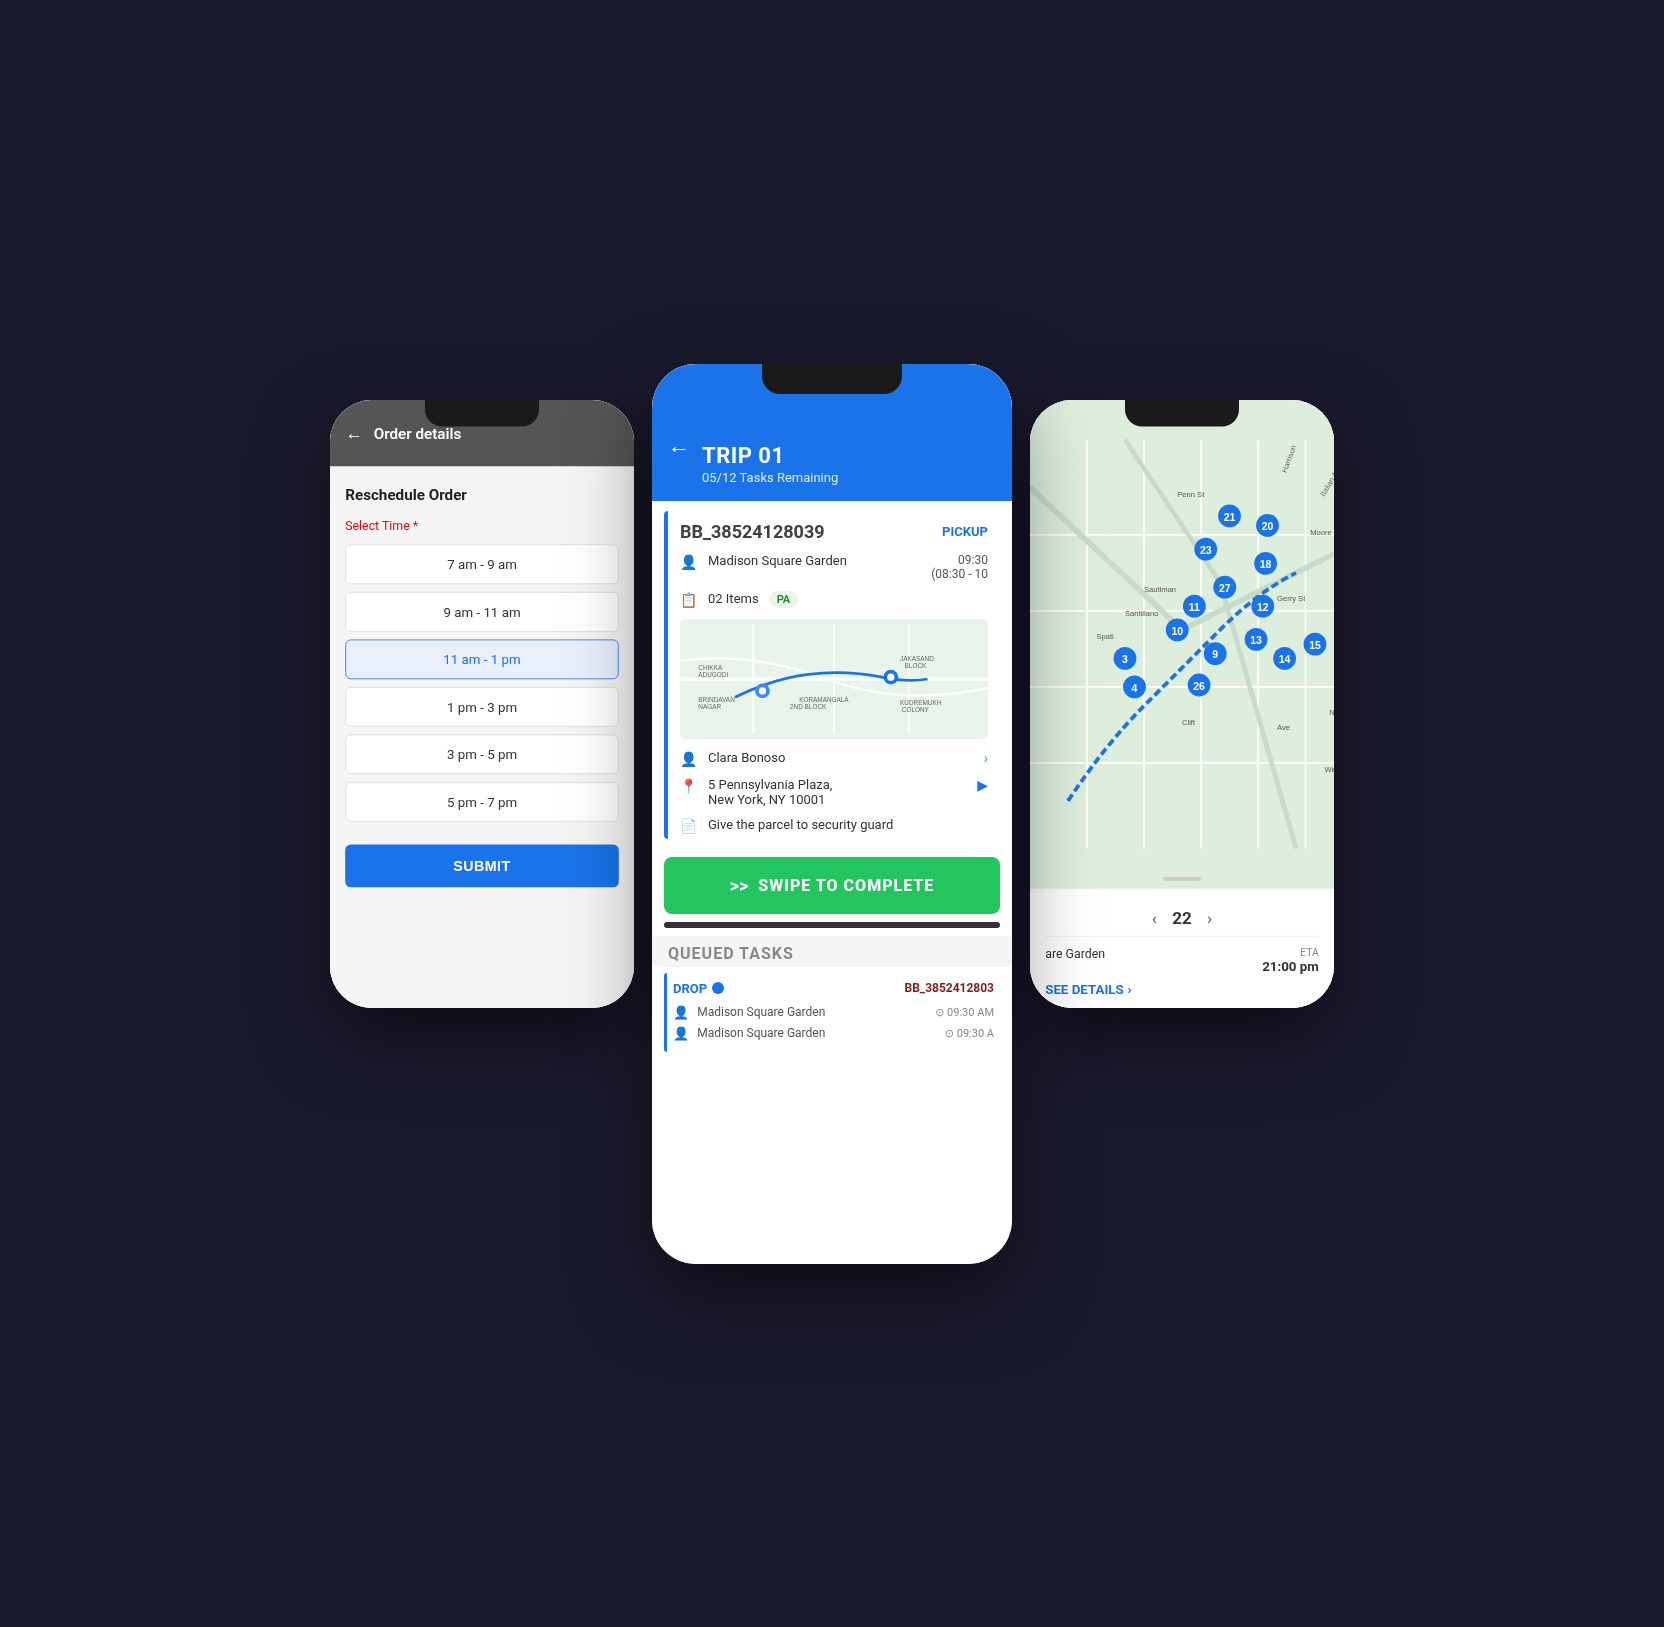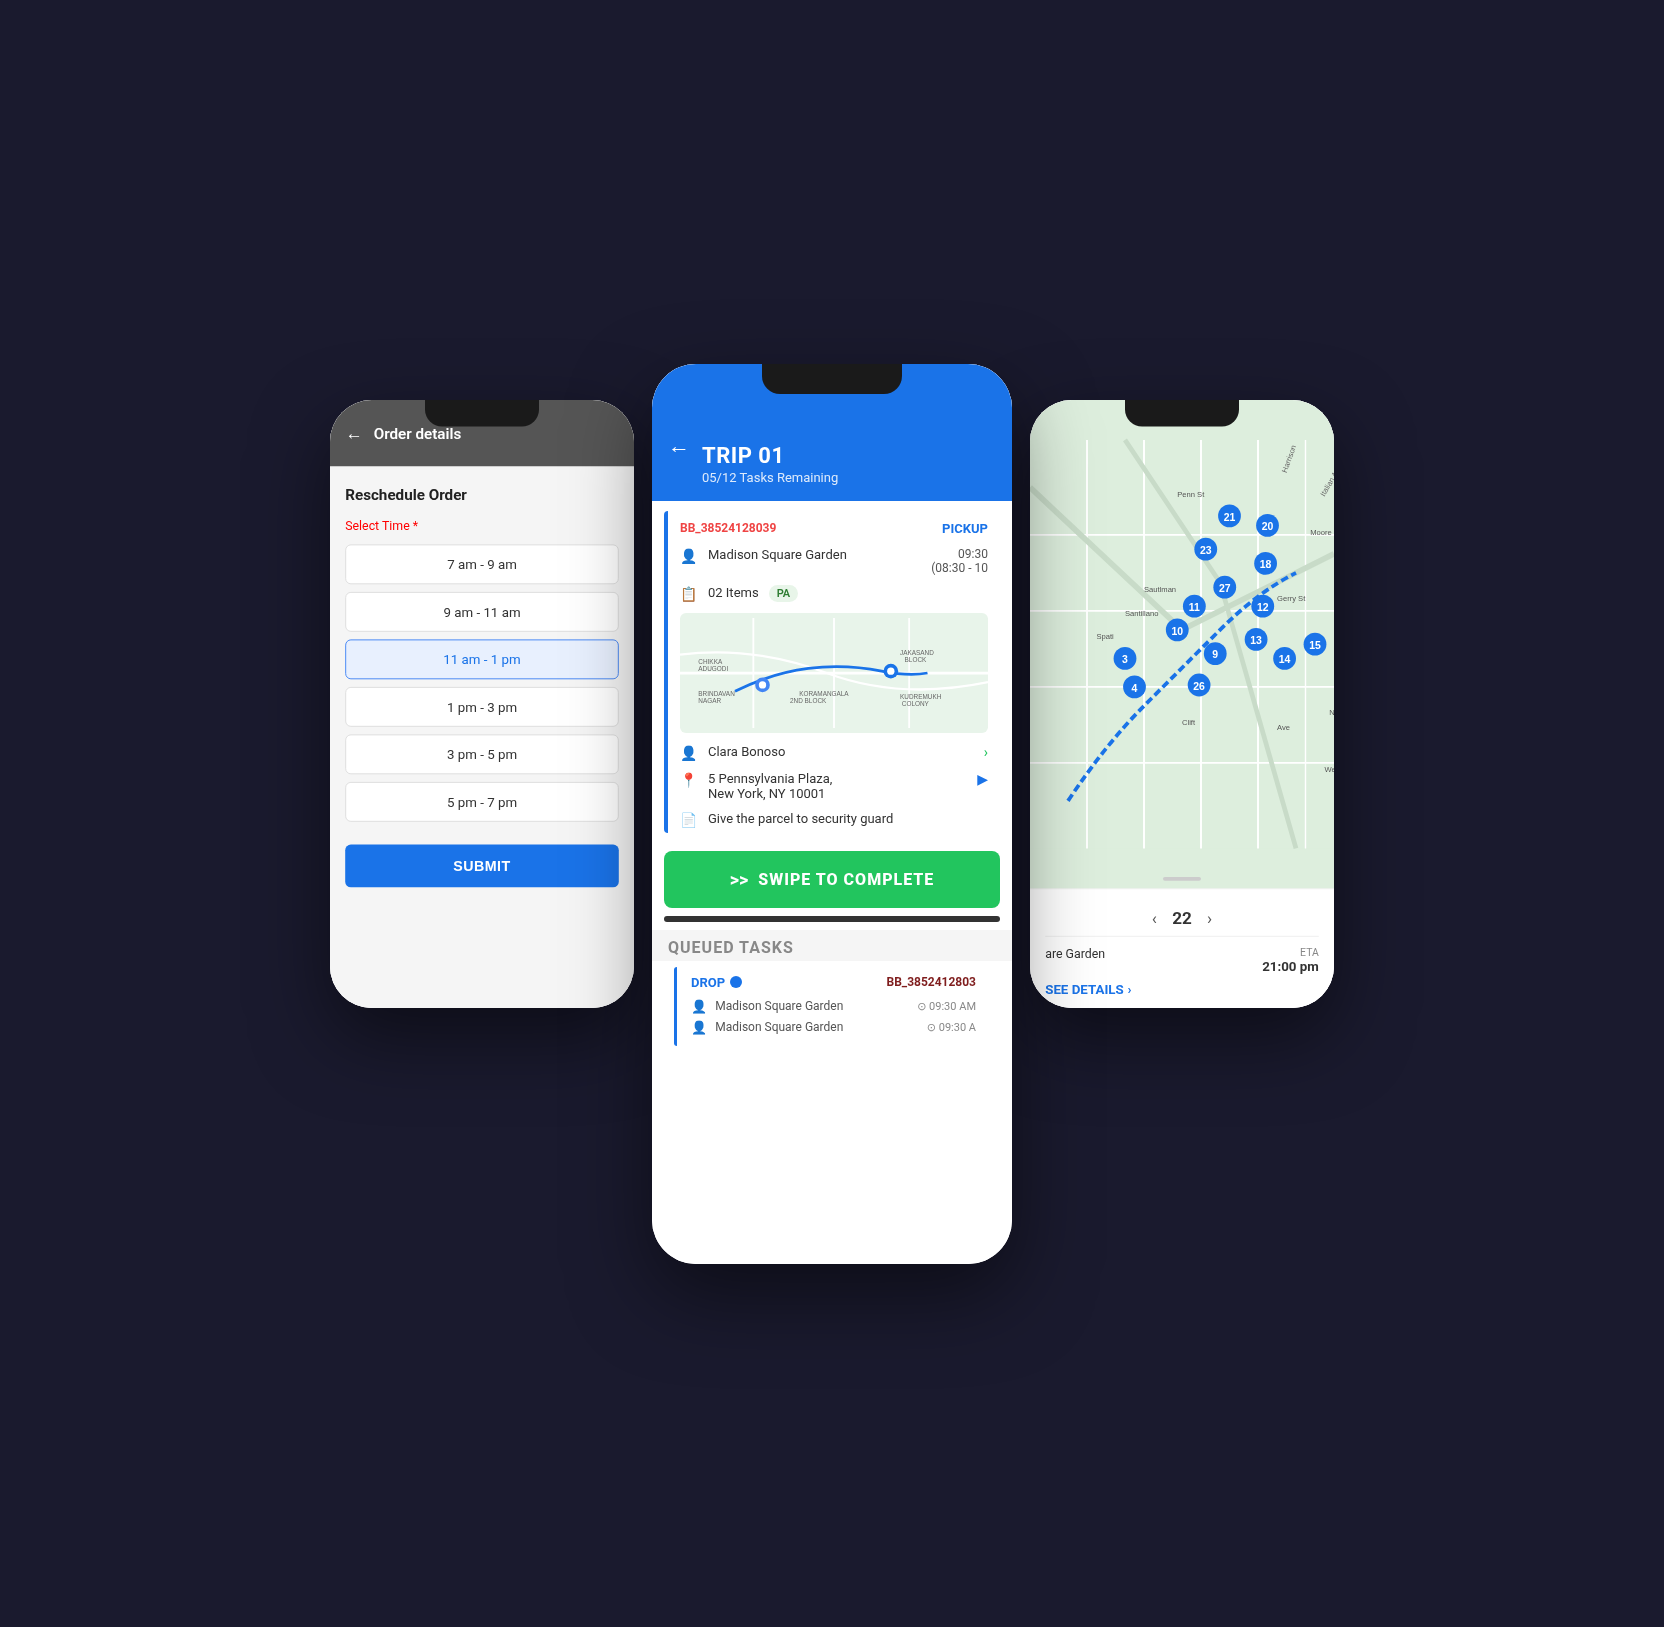--- a/index.html
+++ b/index.html
@@ -229,23 +229,23 @@
     }
 
     .task-header {
       display: flex;
       justify-content: space-between;
       align-items: center;
       padding: 10px 12px 6px;
     }
 
     .task-id {
-      font-size: 12px;
-      font-weight: 700;
-      color: #ef4444;
+      font-size: 18px;
+      font-weight: 700;
+      color: #404040;
     }
 
     .task-type {
       color: #1a73e8;
       font-size: 13px;
       font-weight: 700;
     }
 
     .task-row {
       display: flex;
@@ -331,23 +331,23 @@
       font-size: 16px;
       font-weight: 700;
       color: #888;
       letter-spacing: 1px;
       background: #f5f5f5;
     }
 
     .queued-task {
       background: #fff;
       border-left: 3px solid #1a73e8;
-      margin: 6px 22px;
+      margin: 6px 12px;
       border-radius: 3px;
-      padding: 8px 14px;
+      padding: 8px 6px;
     }
 
     .queued-task-header {
       display: flex;
       justify-content: space-between;
       align-items: center;
       margin-bottom: 6px;
     }
 
     .drop-label {

